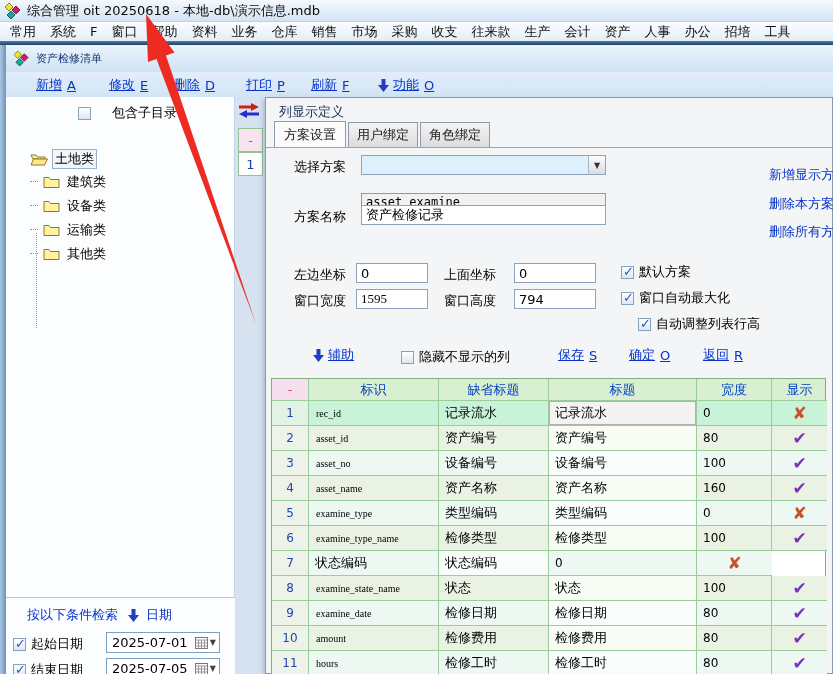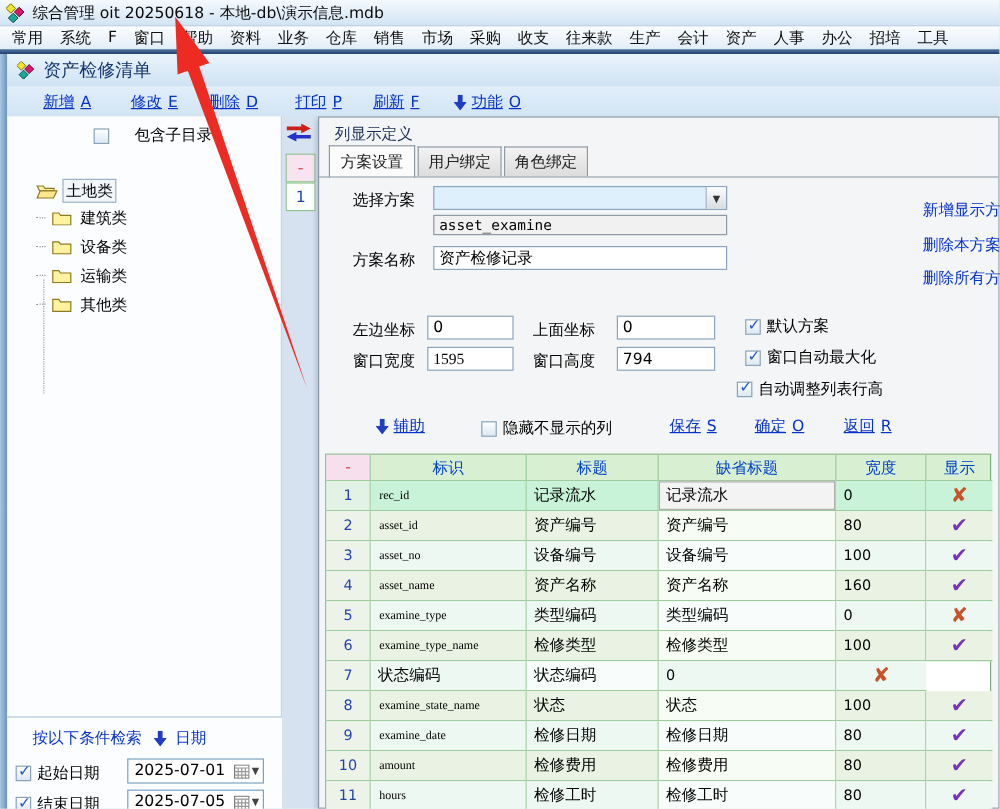--- a/index.html
+++ b/index.html
@@ -18,21 +18,21 @@
     background:linear-gradient(#fcfdfe,#e2edf8);
     display:flex;align-items:center;padding-left:3px;white-space:nowrap;overflow:hidden;}
   .menu-item{padding:0 7px;font-size:13px;color:#111;flex:0 0 auto;}
   .navy-strip{position:absolute;left:0;top:41px;width:833px;height:4px;
     background:linear-gradient(#557aa5,#1d4068);}
   .left-edge{position:absolute;left:0;top:45px;width:6px;height:629px;
     background:linear-gradient(90deg,#aac6e2,#6c94bd);}
   
   .subtitlebar{position:absolute;left:6px;top:45px;width:827px;height:27px;
     background:linear-gradient(#eaf4fc,#cfe2f3);display:flex;align-items:center;gap:7px;padding-left:8px;}
-  .subtitlebar .sub-title{color:#14356e;font-size:15px;}
+  .subtitlebar .sub-title{color:#14356e;font-size:11px;}
   .buttonbar{position:absolute;left:6px;top:72px;width:827px;height:25px;
     background:linear-gradient(#e2eefa,#d2e4f4);}
   .cmd{position:absolute;top:4px;color:#0633c9;text-decoration:underline;white-space:nowrap;cursor:default;
     display:flex;align-items:center;gap:4px;}
   .cmd .accel{margin-left:1px;}
   
   .tree-panel{position:absolute;left:6px;top:97px;width:229px;height:500px;
     background:#fcfdfe;border-right:1px solid #c2d4e6;}
   .include-row{position:absolute;left:72px;top:7px;display:flex;align-items:center;gap:21px;}
   .tree{position:absolute;left:0;top:26px;width:229px;}
@@ -68,21 +68,21 @@
   .tab.active{background:#fbfbfb;padding:4px 9px;position:relative;top:1px;}
   .tab-line{position:absolute;left:0;top:49px;width:566px;border-top:1px solid #9aa5b0;}
   .f-label{position:absolute;color:#000;font-size:13px;white-space:nowrap;}
   .f-input{position:absolute;height:20px;border:1px solid #8ba3bd;background:#fff;
     font-family:"DejaVu Sans",sans-serif;font-size:13px;padding:0 4px;}
   .combo{position:absolute;left:95px;top:57px;width:245px;height:20px;background:#ddf0fb;
     border:1px solid #8ba3bd;display:flex;}
   .combo-btn{margin-left:auto;width:17px;background:linear-gradient(#fdfdfd,#d8dde2);
     border-left:1px solid #aab6c2;display:flex;align-items:center;justify-content:center;
     font-size:8px;color:#333;}
-  .code-field{position:absolute;left:95px;top:81px;width:245px;height:17px;background:#f1f1f1;
+  .code-field{position:absolute;left:95px;top:95px;width:245px;height:17px;background:#f1f1f1;
     border:1px solid #8e9aa5;font-family:"DejaVu Sans Mono",monospace;font-size:12px;
     display:flex;align-items:center;padding-left:4px;}
   .side-link{position:absolute;left:503px;color:#0633c9;white-space:nowrap;font-size:13px;}
   .cbrow{position:absolute;display:flex;align-items:center;gap:5px;}
   .cb{width:13px;height:13px;background:linear-gradient(#fefefe,#dde8f2);
     border:1px solid #88a2ba;position:relative;flex:0 0 auto;}
   .cb.checked::after{content:"✓";position:absolute;left:1px;top:-3px;
     font-size:13px;font-weight:bold;color:#2258c8;}
   
   .grid{position:absolute;left:5px;top:280px;width:555px;border:1px solid #7fae7f;background:#fff;}
@@ -339,21 +339,21 @@
 
   <span class="f-label" style="left:28px;top:194px">窗口宽度</span>
   <input class="f-input" style="left: 90px; top: 191px; width: 72px; font-family: Liberation Serif, serif;" value="1595">
   <span class="f-label" style="left:178px;top:194px">窗口高度</span>
   <input class="f-input" style="left: 248px; top: 191px; width: 82px;" value="794">
   <div class="cbrow" style="left:355px;top:191px">
     <span class="cb checked"></span>
     <span>窗口自动最大化</span>
   </div>
 
-  <div class="cbrow" style="left:348px;top:217px">
+  <div class="cbrow" style="left:372px;top:217px">
     <span class="cb checked"></span>
     <span>自动调整列表行高</span>
   </div>
 
   <span class="cmd" style="left:47px;top:248px">
     <span>
         <svg width="11" height="13" viewBox="0 0 11 13">
           <path d="M3.5 0h4v6H11l-5.5 7L0 6h3.5z" fill="#1f3ec4"></path>
         </svg>
       </span>
@@ -373,22 +373,22 @@
     </span>
   <span class="cmd" style="left:437px;top:248px">
       <span>返回</span>
       <span class="accel">R</span>
     </span>
 
   <div class="grid">
     <div class="thead">
       <div class="tc">-</div>
       <div class="tc">标识</div>
+      <div class="tc">缺省标题</div>
       <div class="tc">标题</div>
-      <div class="tc">缺省标题</div>
       <div class="tc">宽度</div>
       <div class="tc">显示</div>
     </div>
     <div class="trow sel">
       <div class="tc c-num">1</div>
       <div class="tc c-id">rec_id</div>
       <div class="tc c-def">记录流水</div>
       <div class="tc c-title">记录流水</div>
       <div class="tc c-width">0</div>
       <div class="tc c-mark mark-no">✘</div>

